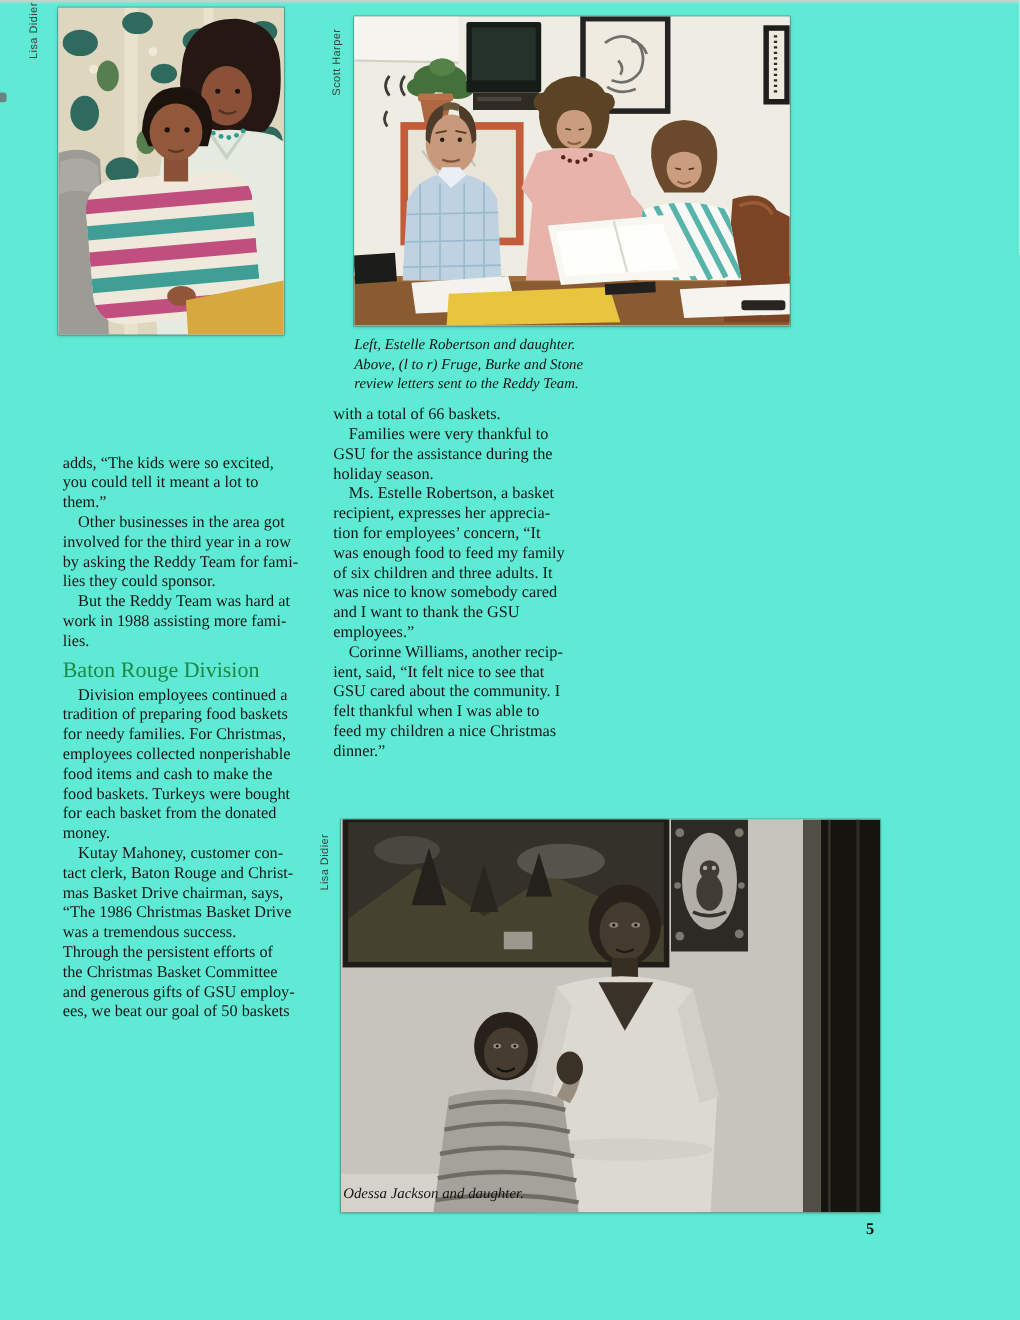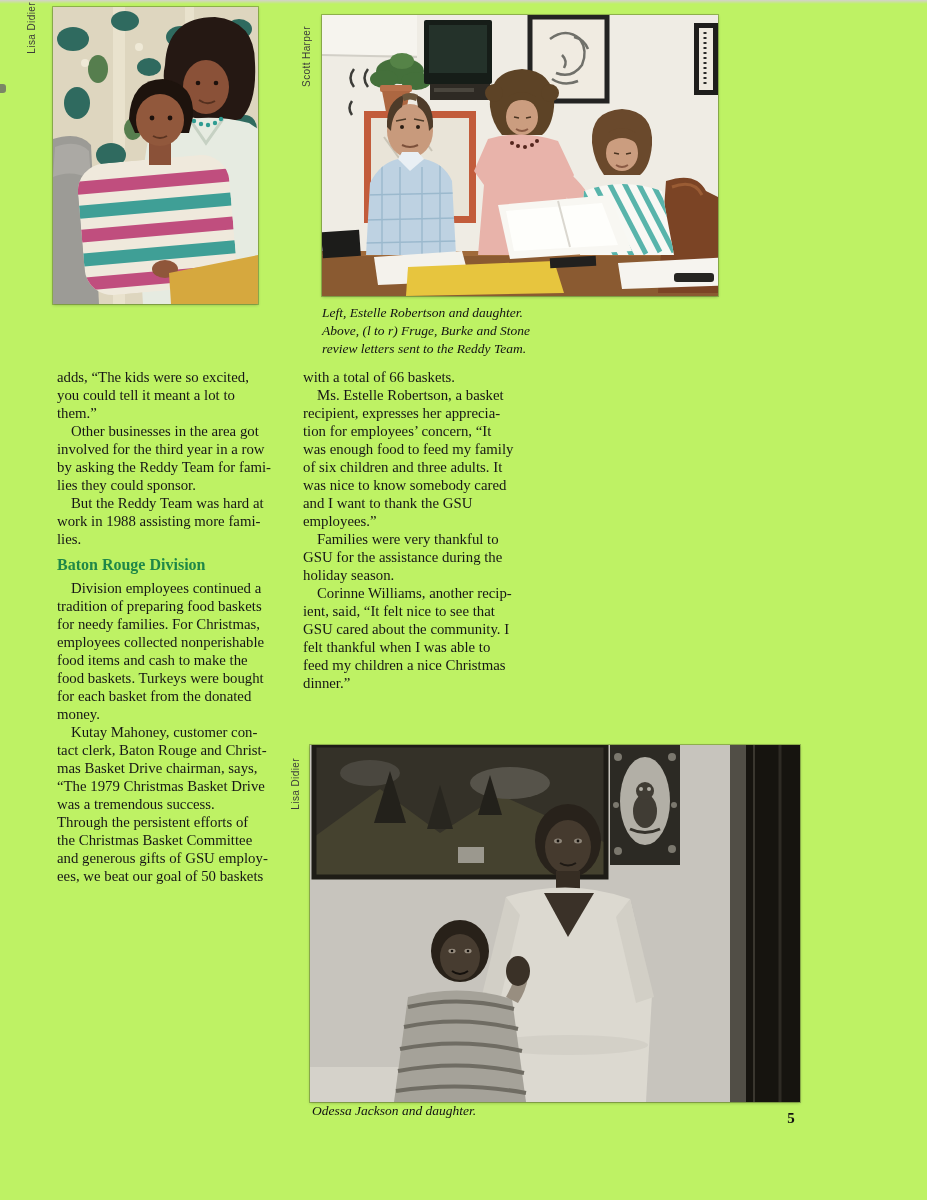--- a/index.html
+++ b/index.html
@@ -26,40 +26,40 @@
   }
   .credit-tl { left:26px;  top:2px; }
   .credit-tr { left:301px; top:26px; }
   .credit-b  { left:290px; top:758px; }
 
   .caption {
     position:absolute; font-style:italic; font-size:13.5px; line-height:18px;
     color:#121212; white-space:pre;
   }
   .caption-tr { left:322px; top:304px; }
-  .caption-b  { left:312px; top:1102px;text-align:right; }
+  .caption-b  { left:312px; top:1076px;text-align:right; }
 
   .column { position:absolute; top:368px; font-size:14.8px; line-height:18px; }
-  .col-0 { left:57px;  width:248px; }
+  .col-0 { left:57px;  width:248px;margin-top:44px; }
   .col-1 { left:303px; width:250px; }
   .col-2 { left:577px; width:253px; }
   .column p { margin:0; white-space:pre; }
   .column p.indent { text-indent:14px; }
   .column h3 {
-    margin:7px 0 4px 0; font-size:16px; line-height:20px;
-    font-weight:bold; color:var(--heading-color,#1f8748);
+    margin:7px 0 4px 0; font-size:20px; line-height:20px;
+    font-weight:normal; color:var(--heading-color,#1f8748);
   }
 
   .page-number { position:absolute; left:780px; top:1110px; width:22px;
     text-align:center; font-weight:bold; font-size:15px; color:#111; }
 </style>
 </head>
 <body>
 
-<div class="page" style="--heading-color: #1f8748; background: #bef264;">
+<div class="page" style="--heading-color: #1f8748; background: #5eead4;">
   <div class="scan-edge-top"></div>
   <div class="scan-mark"></div>
 
   <div class="credit credit-tl">Lisa Didier</div>
   <div class="photo photo-tl">
     <svg viewBox="0 0 205 297" width="205" height="297">
       <defs>
         <clipPath id="ph1">
             <rect width="205" height="297"></rect>
           </clipPath>
@@ -280,40 +280,40 @@
 tradition of preparing food baskets
 for needy families. For Christmas,
 employees collected nonperishable
 food items and cash to make the
 food baskets. Turkeys were bought
 for each basket from the donated
 money.</p>
       <p class="indent">Kutay Mahoney, customer con-
 tact clerk, Baton Rouge and Christ-
 mas Basket Drive chairman, says,
-“The 1979 Christmas Basket Drive
+“The 1986 Christmas Basket Drive
 was a tremendous success.
 Through the persistent efforts of
 the Christmas Basket Committee
 and generous gifts of GSU employ-
 ees, we beat our goal of 50 baskets</p>
     </div>
   <div class="column col-1">
       <p class="">with a total of 66 baskets.</p>
+      <p class="indent">Families were very thankful to
+GSU for the assistance during the
+holiday season.</p>
       <p class="indent">Ms. Estelle Robertson, a basket
 recipient, expresses her apprecia-
 tion for employees’ concern, “It
 was enough food to feed my family
 of six children and three adults. It
 was nice to know somebody cared
 and I want to thank the GSU
 employees.”</p>
-      <p class="indent">Families were very thankful to
-GSU for the assistance during the
-holiday season.</p>
       <p class="indent">Corinne Williams, another recip-
 ient, said, “It felt nice to see that
 GSU cared about the community. I
 felt thankful when I was able to
 feed my children a nice Christmas
 dinner.”</p>
     </div>
   <div class="column col-2">
     </div>
 

